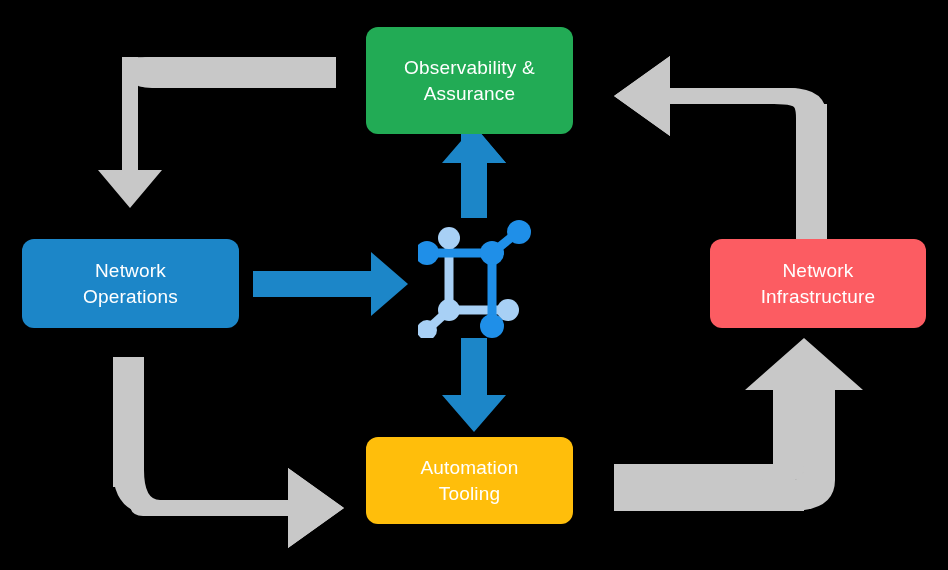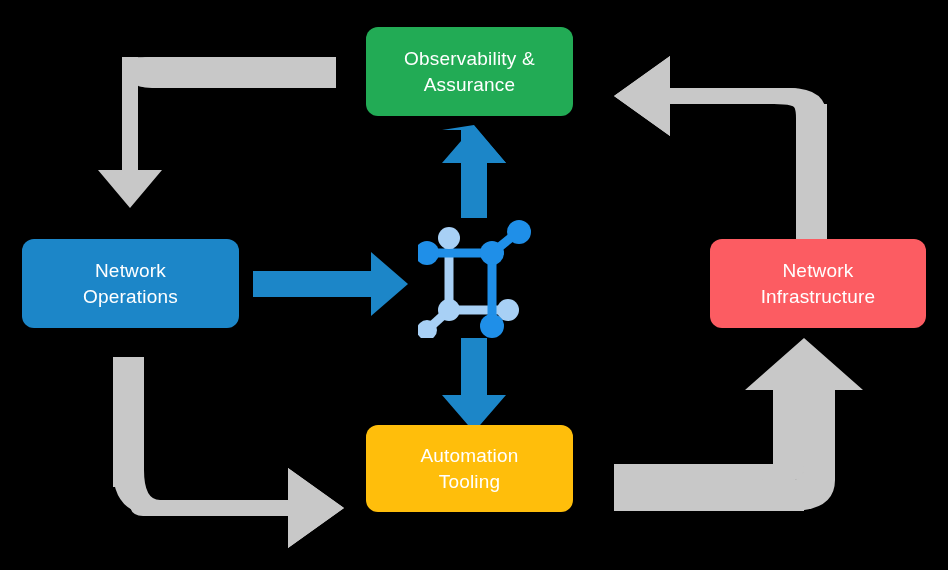--- a/index.html
+++ b/index.html
@@ -30,24 +30,24 @@
     justify-content: center;
     text-align: center;
     color: #ffffff;
     font-size: 19px;
     line-height: 1.32;
     font-weight: 400;
     letter-spacing: 0.2px;
     padding: 6px 10px;
   }
   .node-label { display: block; white-space: pre-line; }
-  #box-observability { left: 366px; top: 27px;  width: 207px; height: 89px; background: #22ab55; }
+  #box-observability { left: 366px; top: 27px;  width: 207px; height: 107px; background: #22ab55; }
   #box-operations    { left: 22px;  top: 239px; width: 217px; height: 89px; background: #1c86c8; }
   #box-infrastructure{ left: 710px; top: 239px; width: 216px; height: 89px; background: #fc5c62; }
-  #box-automation    { left: 366px; top: 425px; width: 207px; height: 87px; background: #ffbe0b; }
+  #box-automation    { left: 366px; top: 437px; width: 207px; height: 87px; background: #ffbe0b; }
   #center-icon {
     position: absolute;
     left: 418px; top: 218px;
     width: 114px; height: 120px;
   }
 </style>
 </head>
 <body>
 
 <div id="canvas" style="background: rgb(0, 0, 0);">

